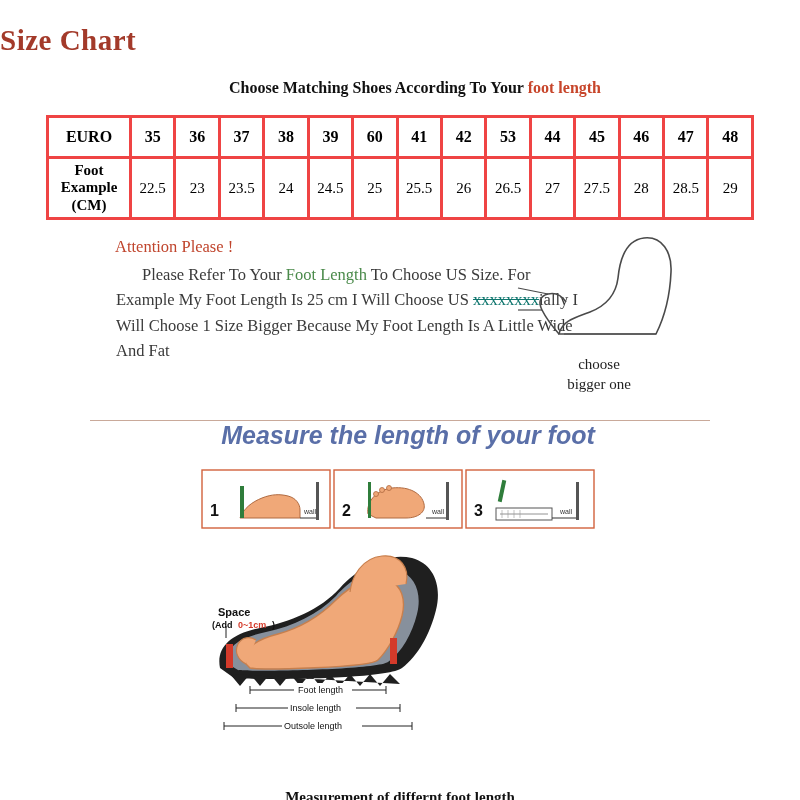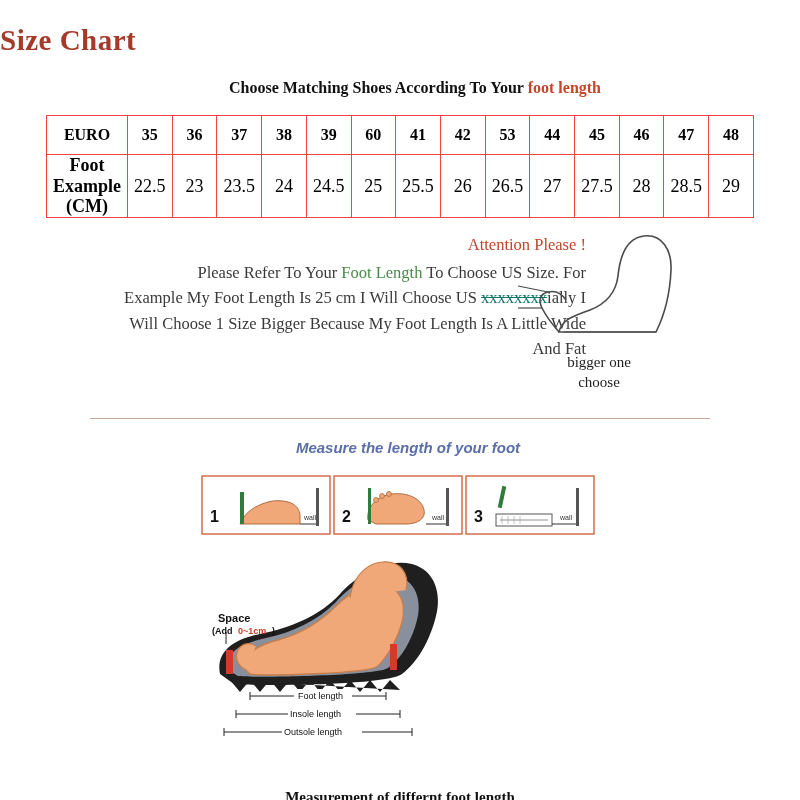--- a/index.html
+++ b/index.html
@@ -47,35 +47,35 @@
   
   .table-wrap {
     margin: 18px 46px 0 46px;
   }
   table.size-table {
     border-collapse: collapse;
     width: 708px;
     table-layout: fixed;
   }
   table.size-table td, table.size-table th {
-    border: 1px solid #ef4444;
+    border: 3px solid #ef4444;
     text-align: center;
     vertical-align: middle;
     font-family: "Liberation Serif", serif;
     font-size: 15px;
     padding: 0;
   }
   table.size-table tr.row-euro td {
     height: 38px;
     font-weight: bold;
     font-size: 16px;
   }
   table.size-table tr.row-len td {
     height: 58px;
-    font-size: 18px;
+    font-size: 15px;
     margin-left: 42px;
   }
   td.head-cell {
     width: 80px;
     font-weight: bold;
     font-size: 15px;
     line-height: 1.15;
   }
   td.head-cell.euro-head {
     font-size: 16px;
@@ -87,21 +87,20 @@
     margin: 14px 46px 0 46px;
     height: 180px;
   }
   .attention-text {
     width: 470px;
     font-family: "Liberation Serif", serif;
     font-size: 16.5px;
     line-height: 1.55;
     color: #3a3a3a;
     padding-left: 70px;
-    text-align: right;
   }
   .attention-head {
     color: #c0452d;
     margin-left: -1px;
   }
   .attention-body {
     margin-top: 2px;
     text-indent: 26px;
   }
   .attention-body .green {
@@ -134,23 +133,22 @@
     background: #c9a99a;
     margin: 6px auto 0 auto;
   }
 
   
   .measure-title {
     text-align: center;
     font-family: "Liberation Sans", sans-serif;
     font-weight: bold;
     font-style: italic;
-    font-size: 15px;
+    font-size: 25px;
     color: #5a6fa8;
-    margin-top: 20px;
     padding-left: 16px;
   }
   .steps {
     margin: 18px auto 0 auto;
     width: 400px;
     position: relative;
   }
   .illustration {
     margin: 4px auto 0 auto;
     width: 420px;
@@ -240,22 +238,22 @@
       <svg width="190" height="130" viewBox="0 0 190 130">
         <path d="M55 108 C58 95 70 92 86 86 C104 79 112 68 114 52 C116 32 122 14 140 12 C158 10 168 26 167 46 C166 70 160 92 152 108 Z" fill="none" stroke="#4a4a4a" stroke-width="1.6"></path>
         <path d="M55 108 C48 100 42 92 38 84 C34 76 36 70 44 68 C52 66 58 70 62 76" fill="none" stroke="#4a4a4a" stroke-width="1.6"></path>
         <path d="M38 84 L14 84" stroke="#4a4a4a" stroke-width="1.2"></path>
         <path d="M44 68 L14 62" stroke="#4a4a4a" stroke-width="1.2"></path>
         <path d="M152 108 L60 108" stroke="#4a4a4a" stroke-width="1.2"></path>
       </svg>
     </div>
 
     <div class="choose-caption">
+      <div>choose</div>
       <div>bigger one</div>
-      <div>choose</div>
     </div>
   </div>
 
   <div class="divider"></div>
 
   <div class="measure-title">Measure the length of your foot</div>
 
   <div class="steps">
     <svg width="400" height="62" viewBox="0 0 400 62">
 

